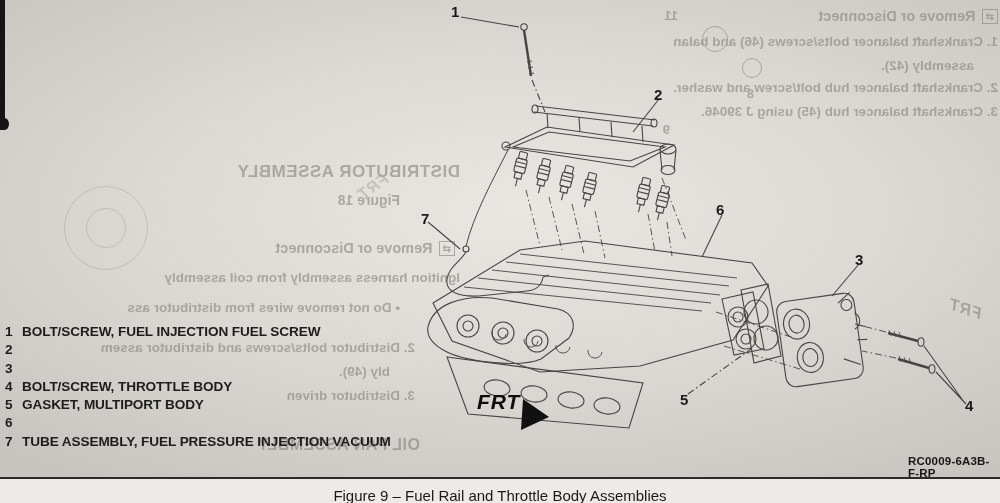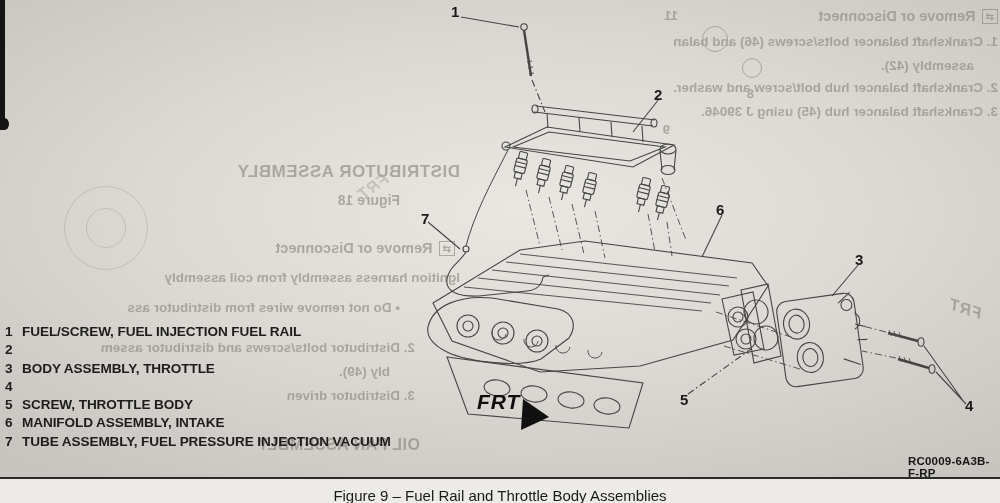--- a/index.html
+++ b/index.html
@@ -198,39 +198,38 @@
   <span class="callout" style="left:654px; top:86px;">2</span>
   <span class="callout" style="left:855px; top:251px;">3</span>
   <span class="callout" style="left:965px; top:397px;">4</span>
   <span class="callout" style="left:680px; top:391px;">5</span>
   <span class="callout" style="left:716px; top:201px;">6</span>
   <span class="callout" style="left:421px; top:210px;">7</span>
 
   <div class="legend">
     <div class="legend-row">
       <span class="legend-num">1</span>
-      <span>FUEL/SCREW, FUEL INJECTION FUEL RAIL</span>
+      <span>BOLT/SCREW, FUEL INJECTION FUEL SCREW</span>
     </div>
     <div class="legend-row">
       <span class="legend-num">2</span>
     </div>
     <div class="legend-row">
       <span class="legend-num">3</span>
-      <span>BODY ASSEMBLY, THROTTLE</span>
     </div>
     <div class="legend-row">
       <span class="legend-num">4</span>
+      <span>BOLT/SCREW, THROTTLE BODY</span>
     </div>
     <div class="legend-row">
       <span class="legend-num">5</span>
-      <span>SCREW, THROTTLE BODY</span>
+      <span>GASKET, MULTIPORT BODY</span>
     </div>
     <div class="legend-row">
       <span class="legend-num">6</span>
-      <span>MANIFOLD ASSEMBLY, INTAKE</span>
     </div>
     <div class="legend-row">
       <span class="legend-num">7</span>
       <span>TUBE ASSEMBLY, FUEL PRESSURE INJECTION VACUUM</span>
     </div>
   </div>
 
   <div class="frt">FRT</div>
 
   <div class="refcode">RC0009-6A3B-F-RP</div>

